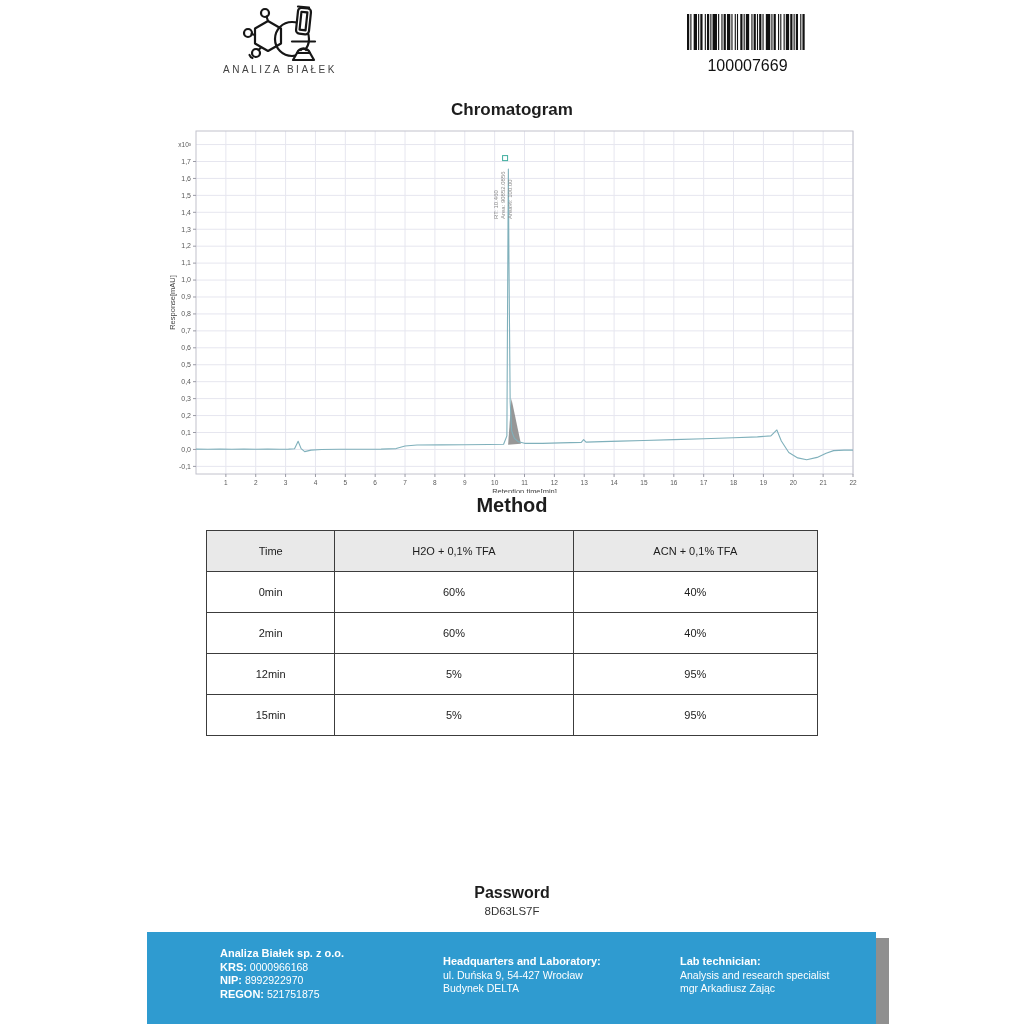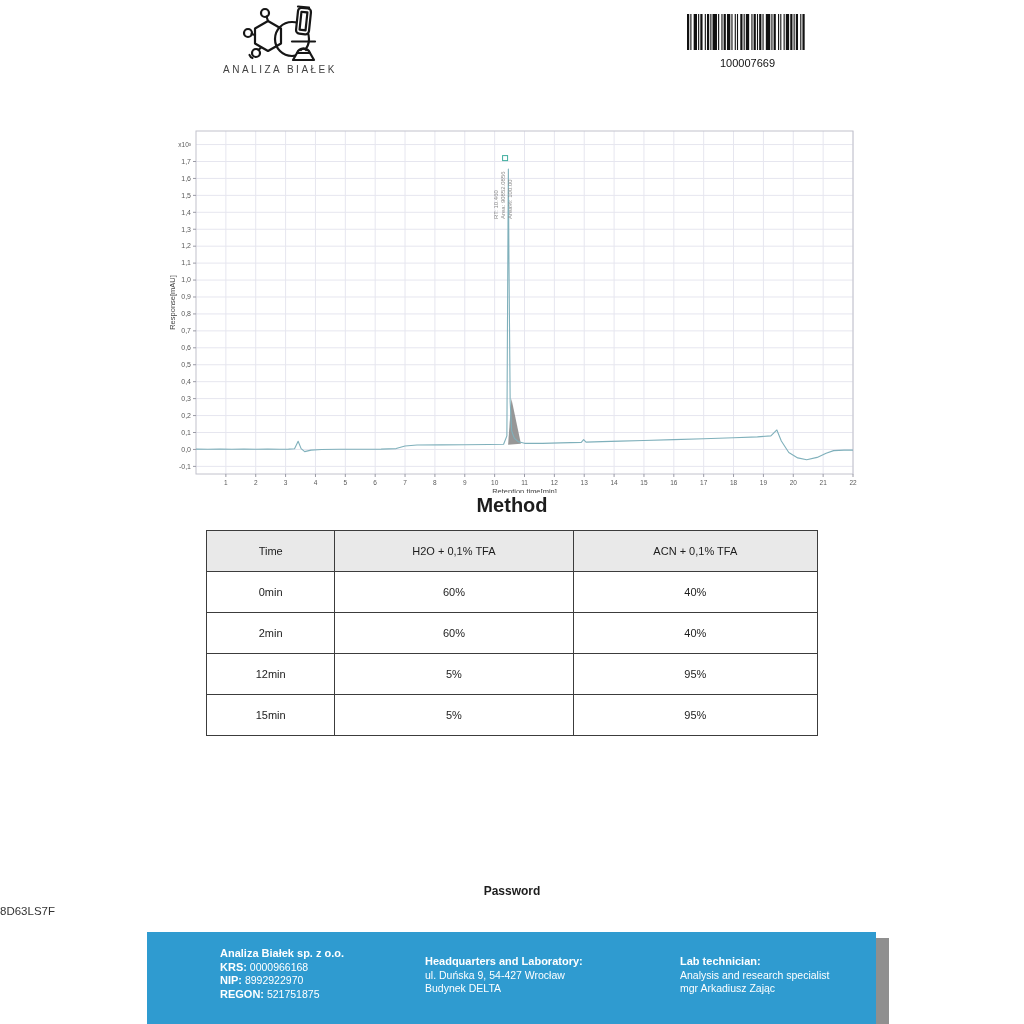--- a/index.html
+++ b/index.html
@@ -5,50 +5,50 @@
   html,body{margin:0;padding:0;background:#ffffff;}
   body{font-family:"Liberation Sans", sans-serif; color:#222;}
   .page{position:relative;width:1024px;height:1024px;background:#fff;overflow:hidden;}
 
   
   .logo-wrap{position:absolute;left:180px;top:4px;width:200px;text-align:center;}
   .logo-svg{display:block;margin:0 auto;}
   .brand-name{margin-top:2px;font-size:10px;letter-spacing:2.5px;color:#414141;}
 
   .barcode-wrap{position:absolute;left:687px;top:14px;width:121px;text-align:center;}
-  .barcode-num{margin-top:3px;font-size:11px;color:#111;text-align:center;}
+  .barcode-num{margin-top:3px;font-size:16px;color:#111;text-align:center;}
 
   
   .sec-title{position:absolute;left:0;width:1024px;text-align:center;font-weight:bold;color:#1d1d1d;}
   #chrom-title{top:100px;font-size:17px;}
   #method-title{top:494px;font-size:20px;}
 
   
   .chart-box{position:absolute;left:165px;top:125px;width:700px;height:368px;}
 
   
   .method-table{position:absolute;left:206px;top:530px;width:612px;border-collapse:collapse;
     font-size:11px;color:#1c1c1c;}
   .method-table th,.method-table td{border:1px solid #3c3c3c;height:28px;text-align:center;
     font-weight:normal;padding:6px;}
   .method-table thead th{background:#e9e9e9;}
   .method-table{border:1.5px solid #3c3c3c;}
   .col-time{width:21%;} .col-h2o{width:39%;} .col-acn{width:40%;}
 
   
   .pw-label{position:absolute;left:0;width:1024px;top:884px;text-align:center;font-weight:bold;
-    font-size:12px;color:#1d1d1d;}
-  .pw-value{position:absolute;left:0;width:1024px;top:905px;text-align:left;font-size:11.5px;color:#333;}
+    font-size:16px;color:#1d1d1d;}
+  .pw-value{position:absolute;left:0;width:1024px;top:905px;text-align:center;font-size:11.5px;color:#333;}
 
   
   .footer-shadow{position:absolute;left:876px;top:938px;width:13px;height:86px;background:#8f8f8f;}
   .footer{position:absolute;left:147px;top:932px;width:729px;height:92px;color:#fff;}
   .footer .col{position:absolute;font-size:10.5px;line-height:13.5px;}
   .footer .col1{left:73px;top:15px;}
-  .footer .col2{left:278px;top:23px;}
+  .footer .col2{left:296px;top:23px;}
   .footer .col3{left:533px;top:23px;}
   .footer .b{font-weight:bold;font-size:11px;}
 </style>
 </head>
 <body>
 
 <div class="page">
 
   <div class="logo-wrap">
     <svg class="logo-svg" width="92" height="58" viewBox="0 0 92 58" fill="none" stroke="#161616" stroke-width="2.2" stroke-linejoin="round" stroke-linecap="round">
@@ -107,20 +107,21 @@
         <rect x="98.80" y="0" width="3.33" height="36" fill="#111"></rect>
         <rect x="103.24" y="0" width="2.22" height="36" fill="#111"></rect>
         <rect x="106.57" y="0" width="1.11" height="36" fill="#111"></rect>
         <rect x="108.79" y="0" width="2.22" height="36" fill="#111"></rect>
         <rect x="113.23" y="0" width="1.11" height="36" fill="#111"></rect>
         <rect x="115.45" y="0" width="2.22" height="36" fill="#111"></rect>
       </svg>
     <div class="barcode-num">100007669</div>
   </div>
 
+  <div class="sec-title" id="chrom-title">Chromatogram</div>
 
   <div class="chart-box">
     <svg id="chart-svg" width="700" height="368" viewBox="0 0 700 368">
         <line x1="60.86363636363636" y1="6" x2="60.86363636363636" y2="349" stroke="#e6e6ef" stroke-width="1"></line>
         <line x1="90.72727272727272" y1="6" x2="90.72727272727272" y2="349" stroke="#e6e6ef" stroke-width="1"></line>
         <line x1="120.59090909090908" y1="6" x2="120.59090909090908" y2="349" stroke="#e6e6ef" stroke-width="1"></line>
         <line x1="150.45454545454544" y1="6" x2="150.45454545454544" y2="349" stroke="#e6e6ef" stroke-width="1"></line>
         <line x1="180.3181818181818" y1="6" x2="180.3181818181818" y2="349" stroke="#e6e6ef" stroke-width="1"></line>
         <line x1="210.18181818181816" y1="6" x2="210.18181818181816" y2="349" stroke="#e6e6ef" stroke-width="1"></line>
         <line x1="240.04545454545453" y1="6" x2="240.04545454545453" y2="349" stroke="#e6e6ef" stroke-width="1"></line>

